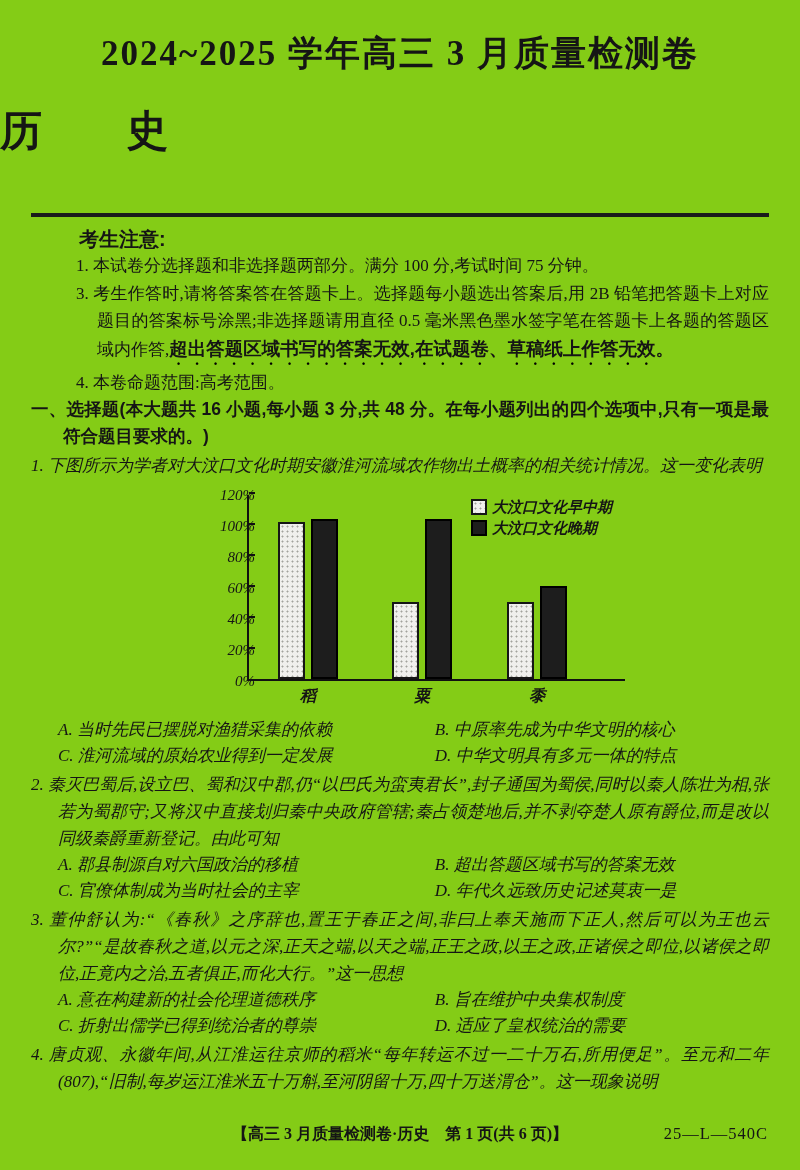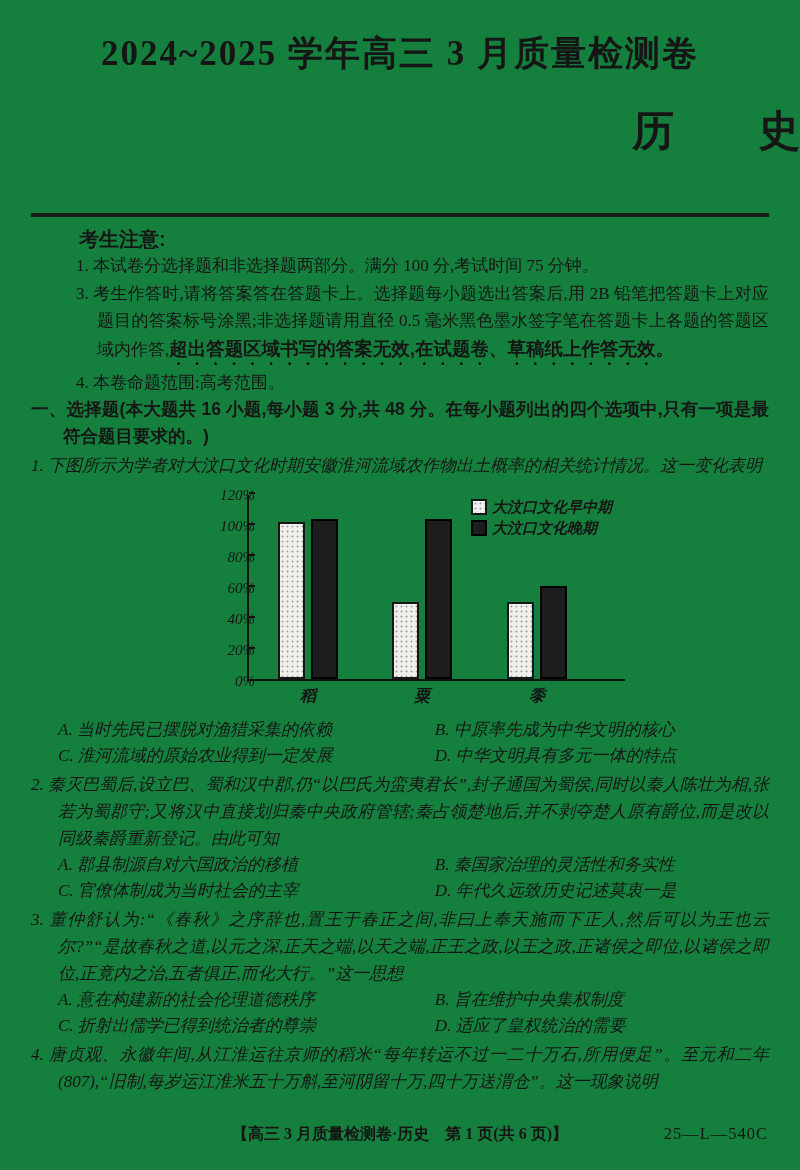--- a/index.html
+++ b/index.html
@@ -1,22 +1,22 @@
 <!DOCTYPE html>
 <html><head>
 <meta charset="utf-8">
 <style>
   * { margin:0; padding:0; box-sizing:border-box; }
   html,body { width:800px; background:#ffffff; }
   body { font-family:"Liberation Serif","DejaVu Serif",serif; color:#151515; }
-  .page { position:relative; width:800px; height:1170px; background:#15803d; overflow:hidden; }
+  .page { position:relative; width:800px; height:1170px; background:#84cc16; overflow:hidden; }
   .content { padding:0 31px; }
 
   .title { margin-top:30px; text-align:center; font-size:35px; font-weight:700; letter-spacing:2px; }
-  .subject { margin-top:26px; text-align:right; font-size:42px; font-weight:700;
+  .subject { margin-top:26px; text-align:left; font-size:42px; font-weight:700;
              font-family:"Liberation Sans","DejaVu Sans",sans-serif; letter-spacing:0; }
 
   .top-rule { height:4px; background:#1b1b1b; margin:54px 31px 0 31px; }
 
   .notice { margin-top:9px; }
   .notice-heading { font-family:"Liberation Sans","DejaVu Sans",sans-serif; font-weight:700; font-size:20px; line-height:26px;margin-left:48px; }
   .notice-item { font-size:17px; line-height:27.5px; padding-left:66px; text-indent:-21px; text-align:justify; }
   .notice-item .num { display:inline; }
   .em-bold { font-family:"Liberation Sans","DejaVu Sans",sans-serif; font-weight:700; font-size:18.5px;
              -webkit-text-emphasis:filled dot #000; -webkit-text-emphasis-position:under right;
@@ -115,21 +115,21 @@
         <span class="opt"><span>B.</span> <span>中原率先成为中华文明的核心</span></span>
         <span class="opt"><span>C.</span> <span>淮河流域的原始农业得到一定发展</span></span>
         <span class="opt"><span>D.</span> <span>中华文明具有多元一体的特点</span></span>
       </div>
     </div>
 
     <div class="q">
       <p class="stem"><span>2.</span> <span>秦灭巴蜀后,设立巴、蜀和汉中郡,仍“以巴氏为蛮夷君长”,封子通国为蜀侯,同时以秦人陈壮为相,张若为蜀郡守;又将汉中直接划归秦中央政府管辖;秦占领楚地后,并不剥夺楚人原有爵位,而是改以同级秦爵重新登记。由此可知</span></p>
       <div class="opts">
         <span class="opt"><span>A.</span> <span>郡县制源自对六国政治的移植</span></span>
-        <span class="opt"><span>B.</span> <span>秦国家治理的灵活性和务实性</span></span>
+        <span class="opt"><span>B.</span> <span>超出答题区域书写的答案无效</span></span>
         <span class="opt"><span>C.</span> <span>官僚体制成为当时社会的主宰</span></span>
         <span class="opt"><span>D.</span> <span>年代久远致历史记述莫衷一是</span></span>
       </div>
     </div>
 
     <div class="q">
       <p class="stem"><span>3.</span> <span>董仲舒认为:“《春秋》之序辞也,置王于春正之间,非曰上奉天施而下正人,然后可以为王也云尔?”“是故春秋之道,以元之深,正天之端,以天之端,正王之政,以王之政,正诸侯之即位,以诸侯之即位,正竟内之治,五者俱正,而化大行。”这一思想</span></p>
       <div class="opts">
         <span class="opt"><span>A.</span> <span>意在构建新的社会伦理道德秩序</span></span>
         <span class="opt"><span>B.</span> <span>旨在维护中央集权制度</span></span>

